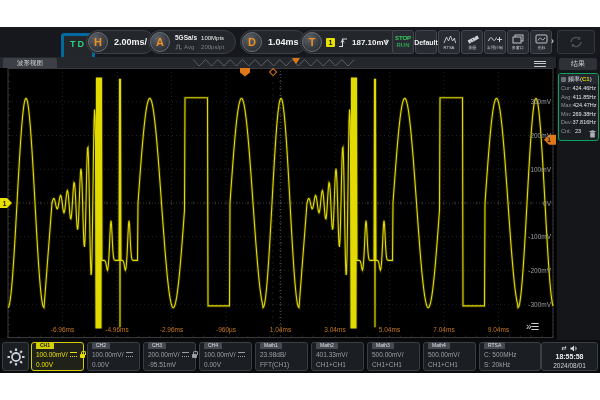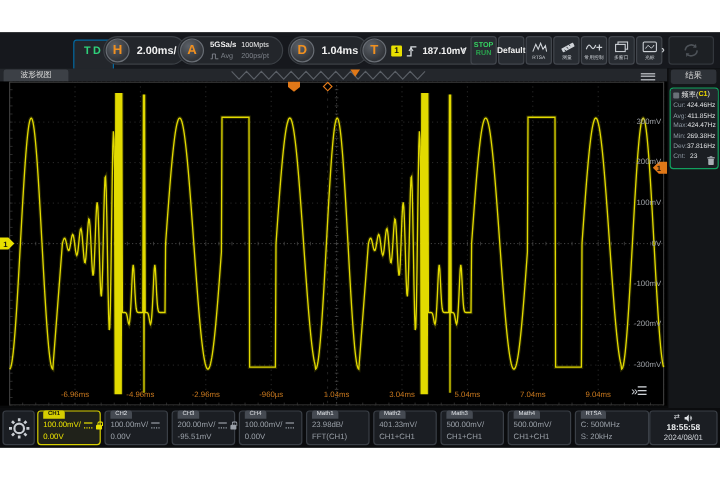--- a/index.html
+++ b/index.html
@@ -5,21 +5,21 @@
   * { margin:0; padding:0; box-sizing:border-box; }
   html,body { width:600px; height:400px; background:#ffffff; overflow:hidden;
               font-family:"Liberation Sans","DejaVu Sans",sans-serif; }
   #scope { position:absolute; left:0; top:27px; width:600px; height:346px; background:#08090a; }
 
   
   #topbar { position:absolute; left:0; top:0; width:600px; height:30px; background:#16181d; }
   #logo { position:absolute; left:6px; top:5px; font:italic bold 16px "Liberation Serif","DejaVu Serif",serif;
           color:#f2e41c; letter-spacing:1px; }
   #td-badge { position:absolute; left:61px; top:6px; width:34px; height:28px; background:#23262b;
-              border:1px solid #0369a1; border-radius:3px; color:#2fd07a; font-size:9px; font-weight:bold;
+              border:3px solid #0369a1; border-radius:3px; color:#2fd07a; font-size:9px; font-weight:bold;
               text-align:center; line-height:17px; letter-spacing:2px; }
   .grp { position:absolute; top:3px; height:24px; background:#23262b; border:1px solid #3c4046;
          border-radius:12px; display:flex; align-items:center; }
   .circ { width:20px; height:20px; margin-left:1px; border-radius:50%; flex:0 0 20px;
           background:radial-gradient(circle at 35% 30%, #5c6168, #32353a 70%);
           border:1px solid #6a6f76; color:#f09020; font-size:11px; font-weight:bold;
           display:flex; align-items:center; justify-content:center; }
   .gval { color:#f2f2f2; font-size:9px; font-weight:bold; margin:0 7px 0 6px; white-space:nowrap; }
   .acol { display:flex; flex-direction:column; justify-content:center; margin-left:5px; line-height:8px; }
   .acol .l1 { color:#eee; font-size:6.5px; font-weight:bold; display:flex; align-items:center; }

